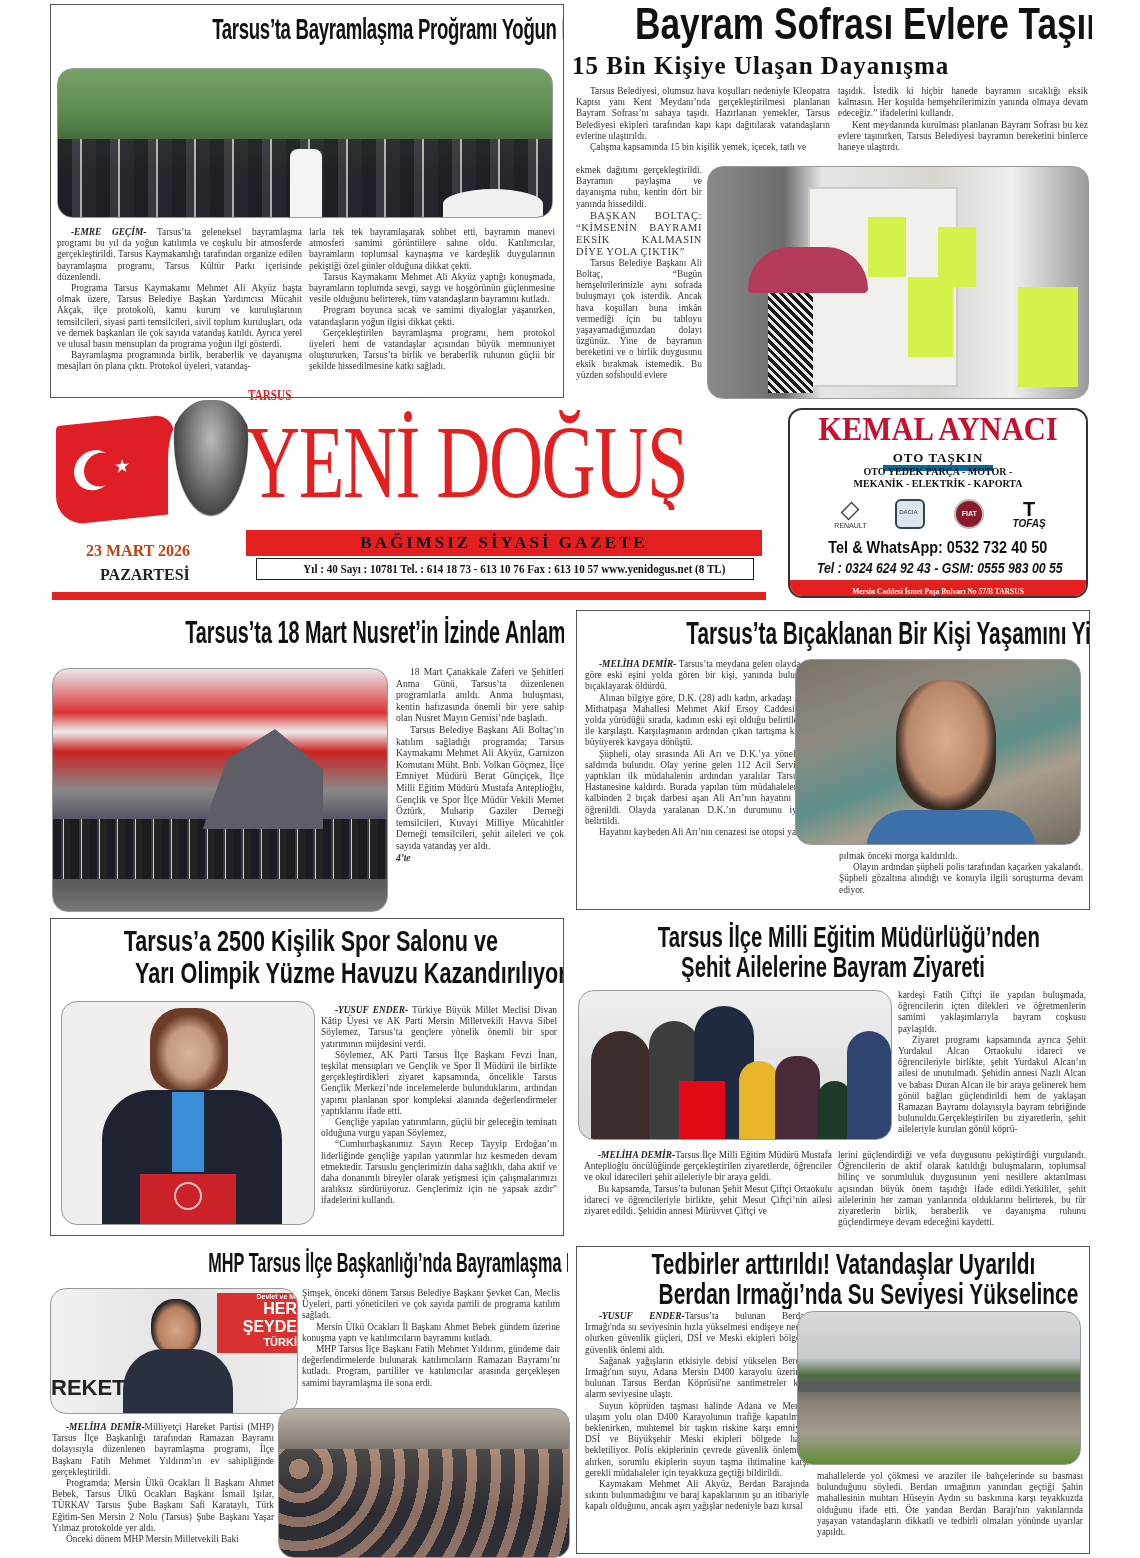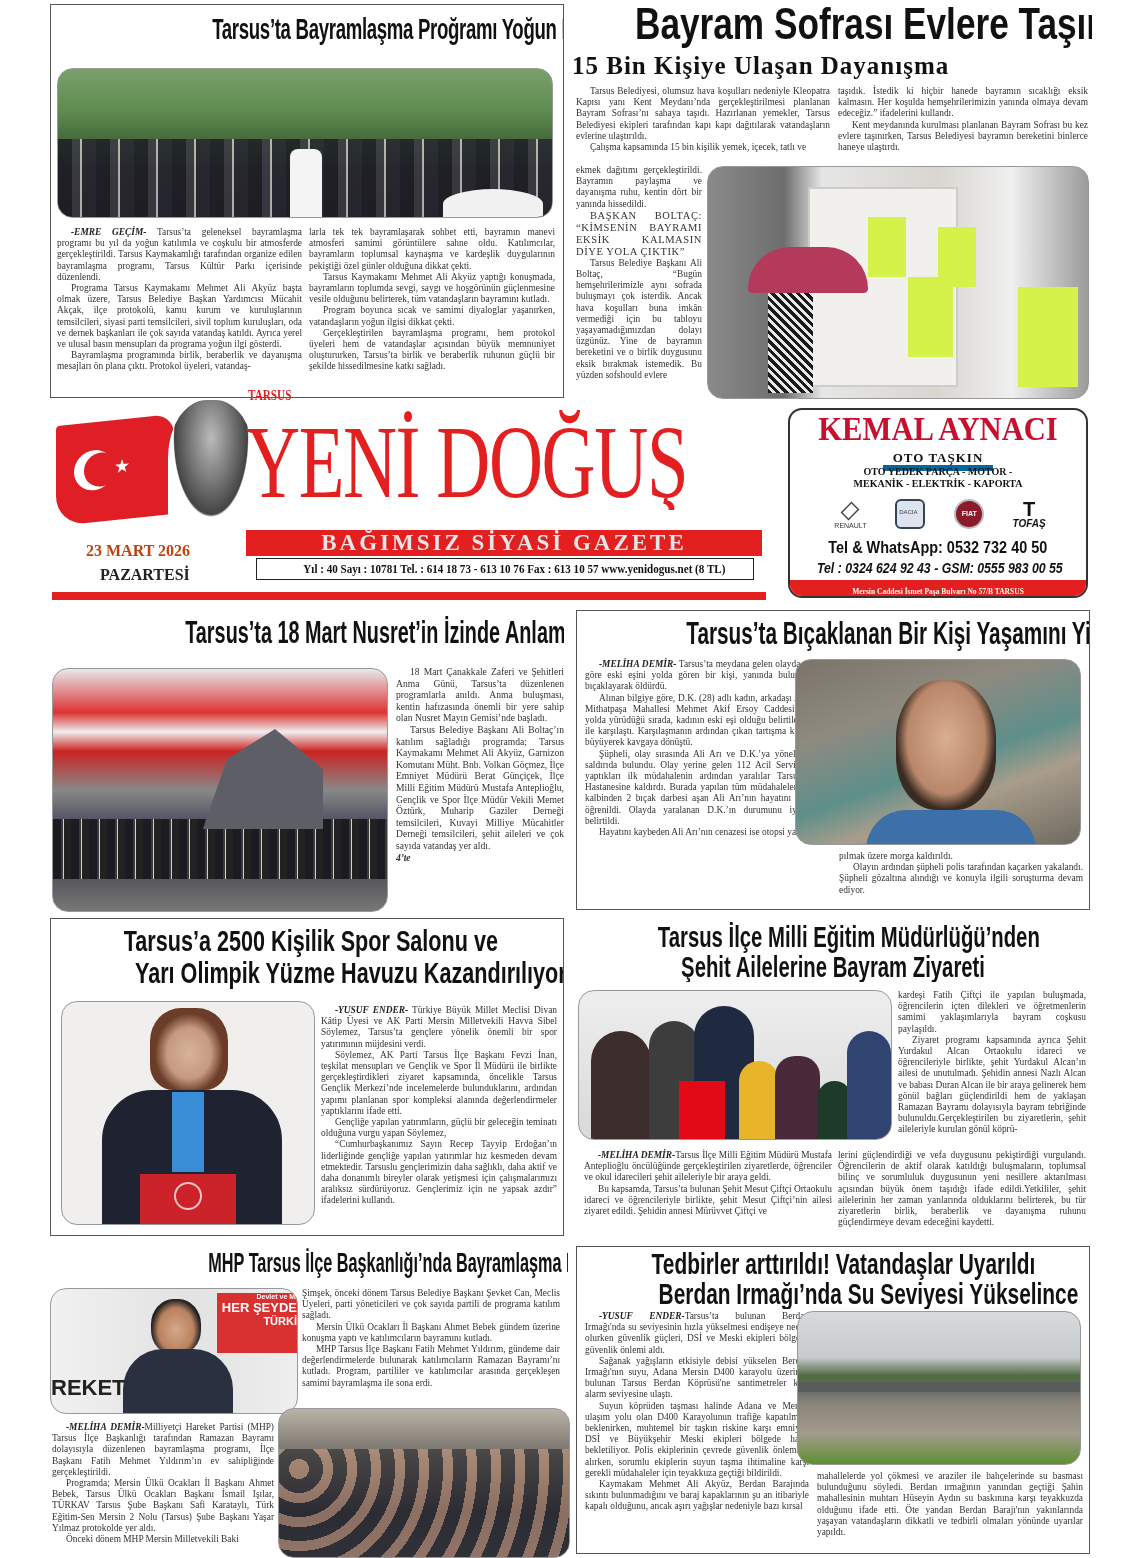--- a/index.html
+++ b/index.html
@@ -78,21 +78,21 @@
     <div style="position:absolute;left:28px;top:31px;width:34px;height:34px;border-radius:50%;background:#e01e25;"></div>
     <div style="position:absolute;left:58px;top:38px;color:#fff;font-size:18px;line-height:18px;">★</div>
   </div>
 
   <div style="position:absolute; left:118px; top:-4px; width:86px; height:128px; background:radial-gradient(ellipse at 50% 30%,#bbb 0%,#777 35%,#444 60%,#fff 62%); border-radius:45% 45% 10% 10%;"></div>
   <div style="position:absolute; left:198px; top:-16px; font-family:'Liberation Serif',serif; font-weight:bold; font-size:14px; color:#e41f1f; transform:scaleX(0.8); transform-origin:left;">TARSUS</div>
   <div style="position:absolute; left:196px; top:6px; width:530px; height:100px; overflow:hidden;">
     <span style="display:inline-block; font-family:'Liberation Serif',serif; font-size:104px; line-height:104px; color:#e41f1f; transform:scaleX(0.72); transform-origin:left top; white-space:nowrap; letter-spacing:-2px;">YENİ DOĞUŞ</span>
   </div>
   <div style="position:absolute; left:196px; top:126px; width:516px; height:26px; background:#e41f1f; text-align:center;">
-    <span style="font-family:'Liberation Serif',serif; font-weight:bold; font-size:23px; line-height:26px; color:#e5e5e5; letter-spacing:3px;">BAĞIMSIZ SİYASİ GAZETE</span>
+    <span style="font-family:'Liberation Serif',serif; font-weight:bold; font-size:17px; line-height:26px; color:#0f172a; letter-spacing:3px;">BAĞIMSIZ SİYASİ GAZETE</span>
   </div>
   <div style="position:absolute; left:36px; top:138px; font-family:'Liberation Serif',serif; font-weight:bold; font-size:16px; color:#c2410c;">23 MART 2026</div>
   <div style="position:absolute; left:50px; top:162px; font-family:'Liberation Serif',serif; font-weight:bold; font-size:16px; color:#222;">PAZARTESİ</div>
   <div style="position:absolute; left:206px; top:154px; width:498px; height:22px; border:1.5px solid #222; overflow:hidden; text-align:center;">
     <span style="display:inline-block; font-family:'Liberation Serif',serif; font-weight:bold; font-size:13.5px; line-height:19px; transform:scaleX(0.82); transform-origin:center; white-space:nowrap; color:#111;">Yıl : 40 Sayı : 10781  Tel. : 614 18 73 - 613 10 76 Fax : 613 10 57  www.yenidogus.net  (8 TL)</span>
   </div>
   <div style="position:absolute; left:2px; top:188px; width:714px; height:8px; background:#e41f1f;"></div>
 </div>
 
 <div style="position:absolute; left:788px; top:408px; width:300px; height:190px; border:2px solid #333; border-radius:14px; overflow:hidden; background:#fff;">
@@ -154,21 +154,21 @@
     <p><span class="byline">-MELİHA DEMİR-</span> <span>Tarsus’ta meydana gelen olayda, iddiaya göre eski eşini yolda gören bir kişi, yanında bulunan şahsı bıçaklayarak öldürdü.</span></p>
     <p>Alınan bilgiye göre, D.K. (28) adlı kadın, arkadaşı  Ali Arı ile Mithatpaşa Mahallesi Mehmet Akif Ersoy Caddesi üzerinde yolda yürüdüğü sırada, kadının eski eşi olduğu belirtilen şüpheli ile karşılaştı. Karşılaşmanın ardından çıkan tartışma kısa sürede büyüyerek kavgaya dönüştü.</p>
     <p>Şüpheli, olay sırasında Ali Arı ve D.K.’ya yönelik bıçaklı saldırıda bulundu. Olay yerine gelen 112 Acil Servis ekipleri yaptıkları ilk müdahalenin ardından yaralılar Tarsus Devlet Hastanesine kaldırdı. Burada yapılan tüm müdahalelere rağmen kalbinden 2 bıçak darbesi aşan Ali Arı’nın  hayatını kaybettiği öğrenildi. Olayda yaralanan D.K.’ın durumunu iyi olduğu belirtildi.</p>
     <p>Hayatını kaybeden Ali Arı’nın cenazesi ise otopsi ya-</p>
   </div>
   <div class="photo" style="left:218px; top:48px; width:286px; height:186px; background:linear-gradient(160deg,#7a746b 0%,#8f8a80 30%,#5e8f8a 55%,#a99d8c 70%,#6f6a60 100%);">
     <div style="position:absolute;left:100px;top:20px;width:100px;height:130px;border-radius:45% 45% 40% 40%;background:radial-gradient(ellipse at 50% 45%,#d8ae8f 0%,#b9876a 55%,#3a2b22 70%);"></div>
     <div style="position:absolute;left:70px;top:150px;width:170px;height:40px;background:#3d6fa8;border-radius:40px 40px 0 0;"></div>
   </div>
   <div class="body-text" style="left:262px; top:240px; width:244px;">
-    <p style="text-indent:0">pılmak üzere morga kaldırıldı.</p>
+    <p style="text-indent:0">pılmak önceki morga kaldırıldı.</p>
     <p>Olayın ardından şüpheli polis tarafından kaçarken yakalandı. Şüpheli gözaltına alındığı ve konuyla ilgili soruşturma devam ediyor.</p>
   </div>
 </div>
 
 <div class="box" style="left:50px; top:918px; width:514px; height:318px;">
   <div style="position:absolute; left:0; top:6px; width:100%; text-align:center; overflow:hidden;">
     <div style="height:32px;"><span style="display:inline-block; font-family:'Liberation Sans',sans-serif; font-weight:bold; font-size:30px; line-height:32px; transform:scaleX(0.72); transform-origin:center; white-space:nowrap; color:#111;">Tarsus’a 2500 Kişilik Spor Salonu ve</span></div>
     <div style="height:32px;"><span style="display:inline-block; font-family:'Liberation Sans',sans-serif; font-weight:bold; font-size:30px; line-height:32px; transform:scaleX(0.72); transform-origin:center; white-space:nowrap; color:#111;">Yarı Olimpik Yüzme Havuzu Kazandırılıyor</span></div>
   </div>
   <div class="photo" style="left:10px; top:82px; width:254px; height:224px; background:#f0efee;">
@@ -214,21 +214,21 @@
   </div>
 </div>
 
 <div class="noborder" style="left:20px; top:1244px; width:548px; height:314px;">
   <div style="position:absolute; left:0; top:0; width:100%; height:40px; overflow:hidden; text-align:center;">
     <span style="display:inline-block; font-family:'Liberation Sans',sans-serif; font-weight:bold; font-size:28px; line-height:38px; transform:scaleX(0.58); transform-origin:center; white-space:nowrap; color:#111;">MHP Tarsus İlçe Başkanlığı’nda Bayramlaşma Programı Düzenlendi</span>
   </div>
   <div class="photo" style="left:30px; top:44px; width:248px; height:126px; background:linear-gradient(90deg,#f1f1f1 0%,#e2e2e2 55%,#eee 100%);">
     <div style="position:absolute;left:166px;top:4px;width:82px;height:60px;background:#d8312f;color:#fff;font-family:'Liberation Sans',sans-serif;font-weight:bold;text-align:right;padding-right:2px;">
       <div style="font-size:7px;">Devlet ve Mi</div>
-      <div style="font-size:13px;">HER ŞEYDE</div>
+      <div style="font-size:16px;">HER ŞEYDE</div>
       <div style="font-size:11px;">TÜRKİ</div>
     </div>
     <div style="position:absolute;left:0;top:86px;font-family:'Liberation Sans',sans-serif;font-weight:bold;font-size:22px;color:#222;">REKET</div>
     <div style="position:absolute;left:100px;top:10px;width:50px;height:56px;border-radius:45%;background:radial-gradient(ellipse at 50% 55%,#d5a88a 0%,#b9805e 50%,#222 70%);"></div>
     <div style="position:absolute;left:72px;top:60px;width:110px;height:66px;background:#2a3040;border-radius:40px 40px 0 0;"></div>
   </div>
   <div class="body-text" style="left:282px; top:44px; width:258px;">
     <p style="text-indent:0">Şimşek, önceki dönem Tarsus Belediye Başkanı Şevket Can, Meclis Üyeleri, parti yöneticileri ve çok sayıda partili de programa katılım sağladı.</p>
     <p>Mersin Ülkü Ocakları İl Başkanı Ahmet Bebek gündem üzerine konuşma yaptı ve katılımcıların bayramını kutladı.</p>
     <p>MHP Tarsus İlçe Başkanı Fatih Mehmet Yıldırım, gündeme dair değerlendirmelerde bulunarak katılımcıların Ramazan Bayramı’nı kutladı. Program, partililer ve katılımcılar arasında gerçekleşen samimi bayramlaşma ile sona erdi.</p>

